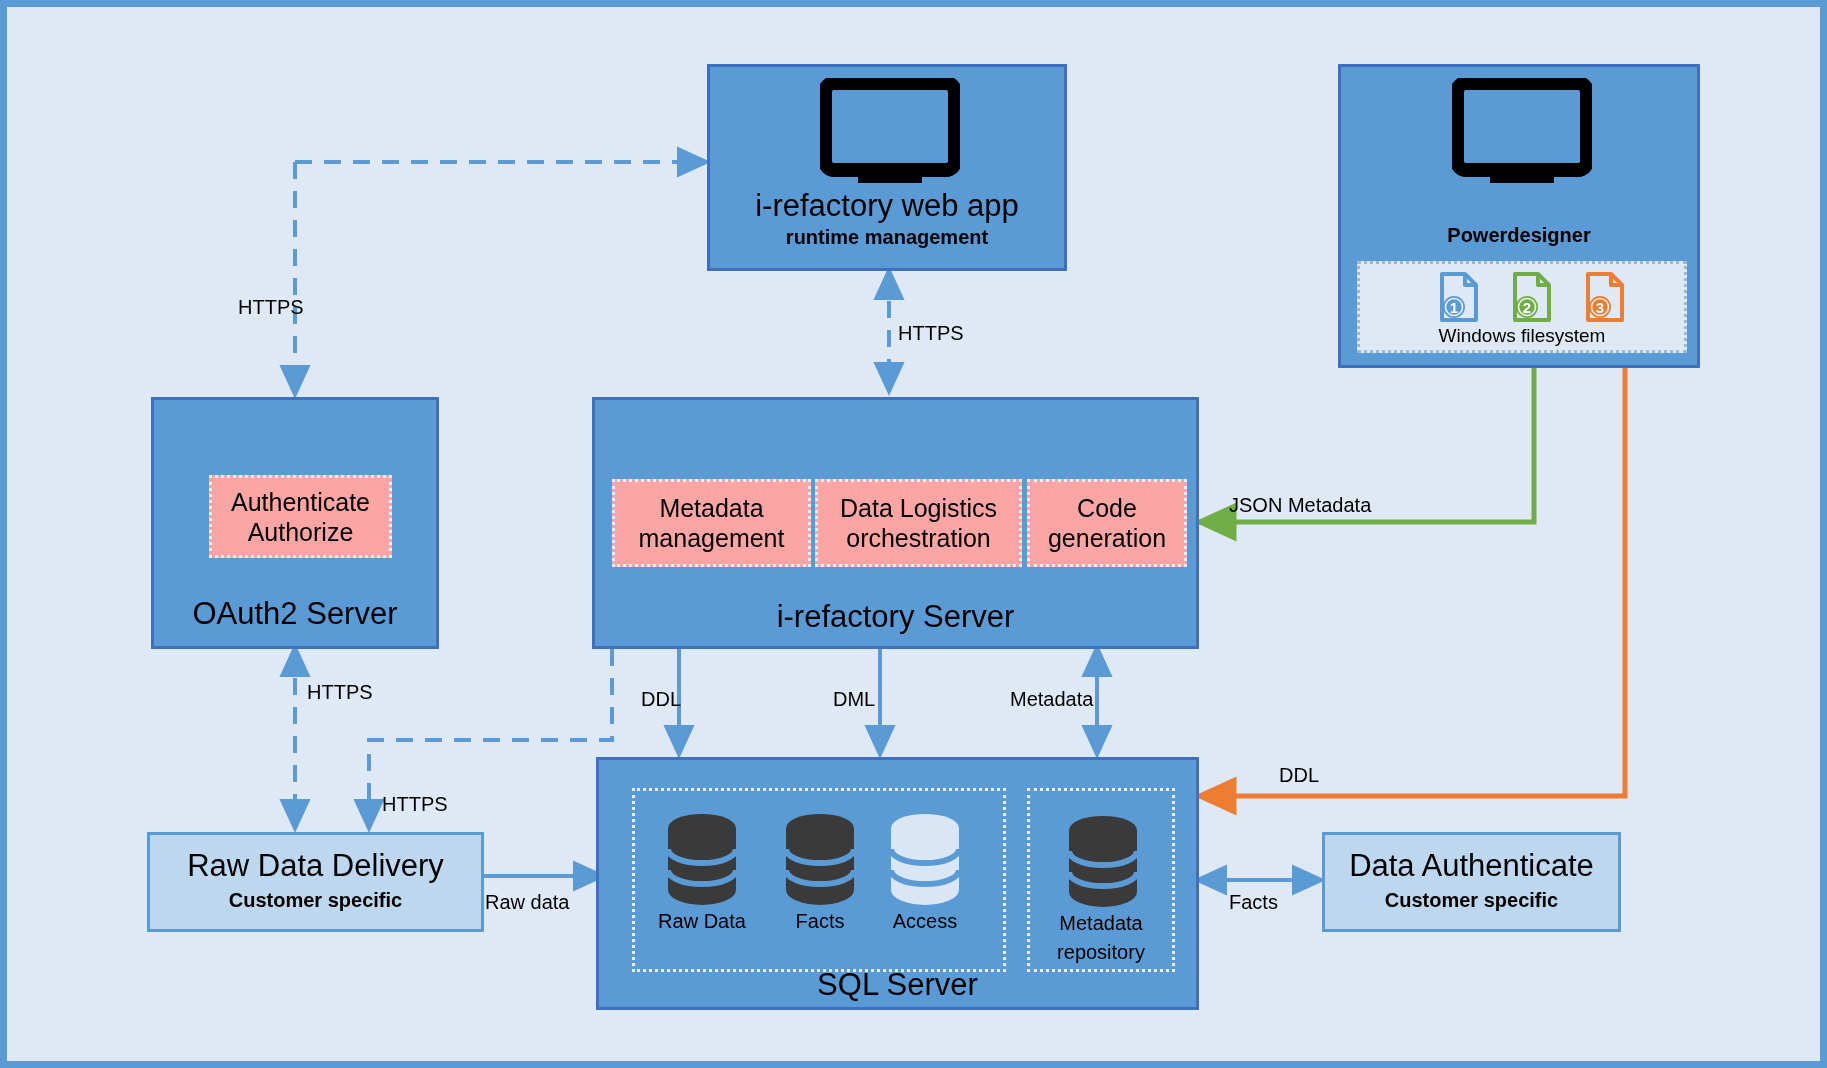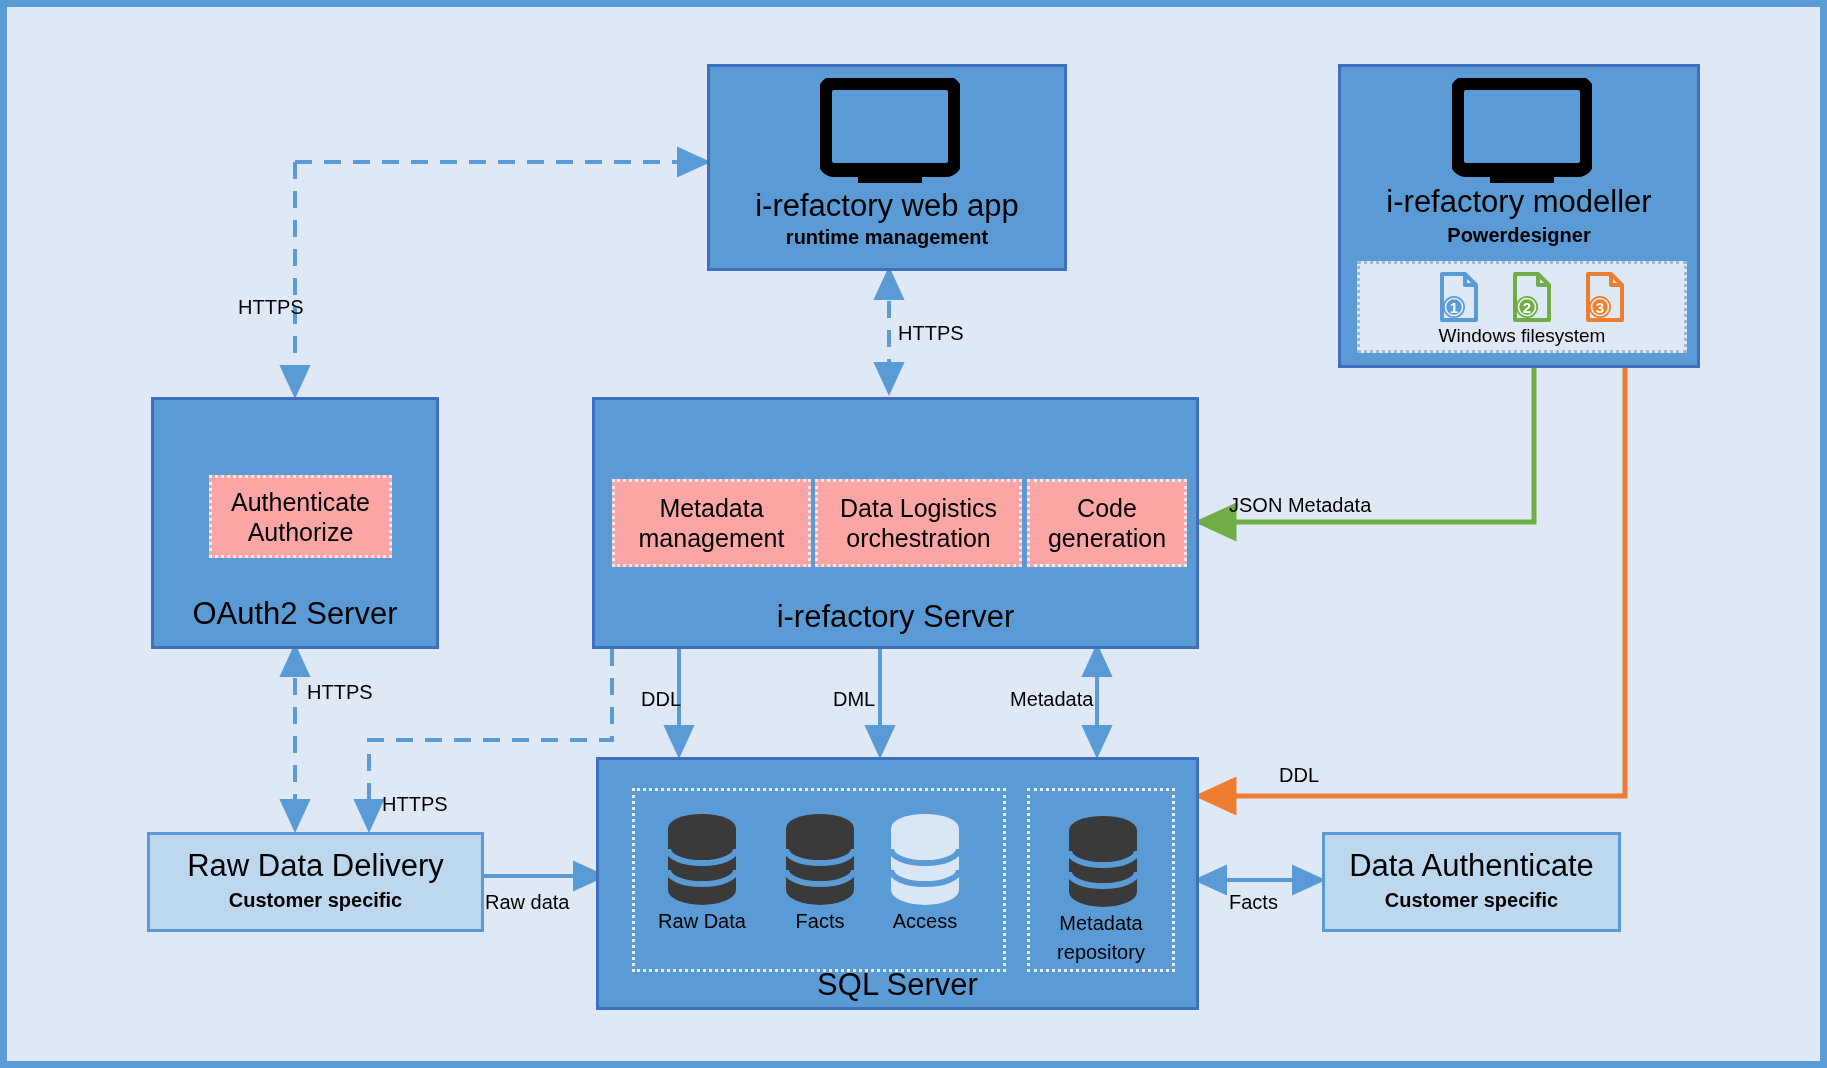--- a/index.html
+++ b/index.html
@@ -165,21 +165,20 @@
     <div class="title-main" style="top:121px;">i-refactory web app</div>
     <div class="title-sub" style="top:158px;">runtime management</div>
   </div>
 
   <div class="node box-blue" style="left:1331px;top:57px;width:362px;height:304px;">
     <svg class="monitor" style="left:111px;top:11px;width:140px;height:105px;" viewBox="0 0 140 105">
       <rect x="5" y="5" width="130" height="87" rx="9" ry="9" fill="none" stroke="#000" stroke-width="14"></rect>
       <rect x="56" y="88" width="28" height="13" fill="#000"></rect>
       <rect x="38" y="96" width="64" height="11" rx="3" fill="#000"></rect>
     </svg>
-    <div class="title-main" style="top:117px;">i-refactory modeller</div>
     <div class="title-sub" style="top:156px;">Powerdesigner</div>
 
     <div class="dotted-group-light" style="left:16px;top:194px;width:330px;height:92px;">
       <svg class="fileicon" style="left:79px;top:7px;width:40px;height:52px;" viewBox="0 0 40 52">
         <path d="M3,3 H26 L37,14 V49 H3 Z" fill="none" stroke="#5b9bd5" stroke-width="4" stroke-linejoin="round"></path>
         <path d="M26,3 V14 H37" fill="none" stroke="#5b9bd5" stroke-width="4" stroke-linejoin="round"></path>
         <circle cx="15" cy="36" r="11" fill="#5b9bd5"></circle>
         <circle cx="15" cy="36" r="8.5" fill="none" stroke="#eaf1fa" stroke-width="1.6"></circle>
         <text x="15" y="42" font-family="Liberation Sans, sans-serif" font-size="15" font-weight="bold" fill="#ffffff" text-anchor="middle">1</text>
       </svg>

